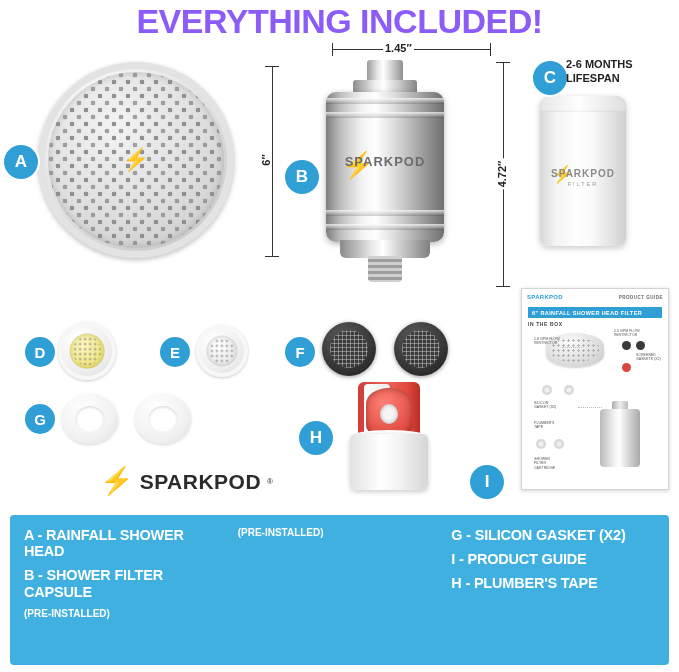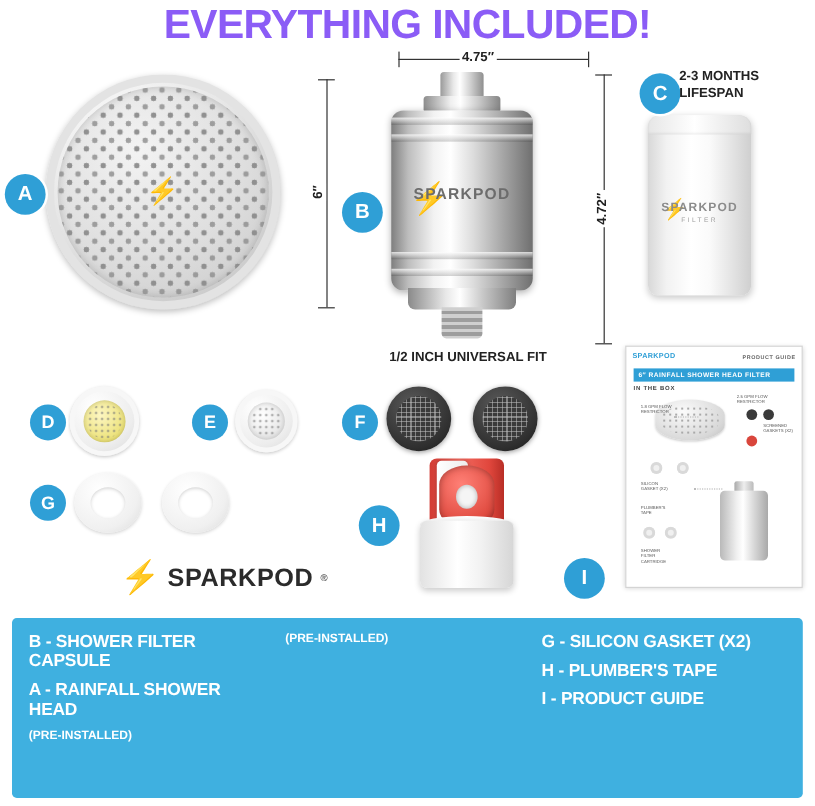--- a/index.html
+++ b/index.html
@@ -346,37 +346,36 @@
       <div class="cap-brand">SPARKPOD</div>
     </div>
     <div class="cap-base"></div>
     <div class="cap-thread"></div>
   </div>
   <div class="badge" style="left:285px; top:160px;">B</div>
 
   <div class="dimline hline" style="left:332px; top:49px; width:158px;"></div>
   <div class="dimline vline" style="left:332px; top:43px; height:13px;"></div>
   <div class="dimline vline" style="left:490px; top:43px; height:13px;"></div>
-  <div class="dimlabel" style="left:383px; top:42px;">4.75″</div>
+  <div class="dimlabel" style="left:383px; top:42px;">1.45″</div>
 
   <div class="dimline vline" style="left:503px; top:62px; height:224px;"></div>
   <div class="dimline hline" style="left:496px; top:62px; width:14px;"></div>
   <div class="dimline hline" style="left:496px; top:286px; width:14px;"></div>
   <div class="dimlabel vlabel" style="left:487px; top:168px;">4.72″</div>
 
-  <div class="cap-caption">1/2 INCH UNIVERSAL FIT</div>
 
   <div class="cartridge">
     <div class="cart-top"></div>
     <div class="cart-bolt">⚡</div>
     <div class="cart-brand">SPARKPOD</div>
     <div class="cart-sub">FILTER</div>
   </div>
   <div class="badge" style="left:533px; top:61px;">C</div>
-  <div class="lifespan">2-3 MONTHS LIFESPAN</div>
+  <div class="lifespan">2-6 MONTHS LIFESPAN</div>
 
   <div class="disc" style="left:58px; top:322px; width:58px; height:58px;">
     <div class="core yellow">
         <div class="mesh"></div>
       </div>
   </div>
   <div class="badge small" style="left:25px; top:337px;">D</div>
 
   <div class="disc" style="left:196px; top:325px; width:52px; height:52px;">
     <div class="core white">
@@ -441,45 +440,45 @@
     <div class="guide-label" style="left:12px; top:168px;">SHOWER FILTER CARTRIDGE</div>
 
     <div class="guide-cb" style="left:40px; top:58px; width:20px;"></div>
     <div class="guide-cb" style="left:56px; top:118px; width:24px;"></div>
   </div>
   <div class="badge" style="left:470px; top:465px;">I</div>
 
   <div class="legend">
     <div class="legend-col">
       <div class="legend-item">
+        <span>A - RAINFALL SHOWER HEAD</span>
+        <span class="note"></span>
+      </div>
+      <div class="legend-item">
         <span>B - SHOWER FILTER CAPSULE</span>
         <span class="note"></span>
       </div>
       <div class="legend-item">
-        <span>A - RAINFALL SHOWER HEAD</span>
-        <span class="note"></span>
-      </div>
-      <div class="legend-item">
         <span class="note">(PRE-INSTALLED)</span>
       </div>
     </div>
     <div class="legend-col">
       <div class="legend-item">
         <span class="note">(PRE-INSTALLED)</span>
       </div>
     </div>
     <div class="legend-col">
       <div class="legend-item">
         <span>G - SILICON GASKET (X2)</span>
         <span class="note"></span>
       </div>
       <div class="legend-item">
+        <span>I - PRODUCT GUIDE</span>
+        <span class="note"></span>
+      </div>
+      <div class="legend-item">
         <span>H - PLUMBER'S TAPE</span>
         <span class="note"></span>
       </div>
-      <div class="legend-item">
-        <span>I - PRODUCT GUIDE</span>
-        <span class="note"></span>
-      </div>
     </div>
   </div>
 
 </div>
 
 </body></html>

